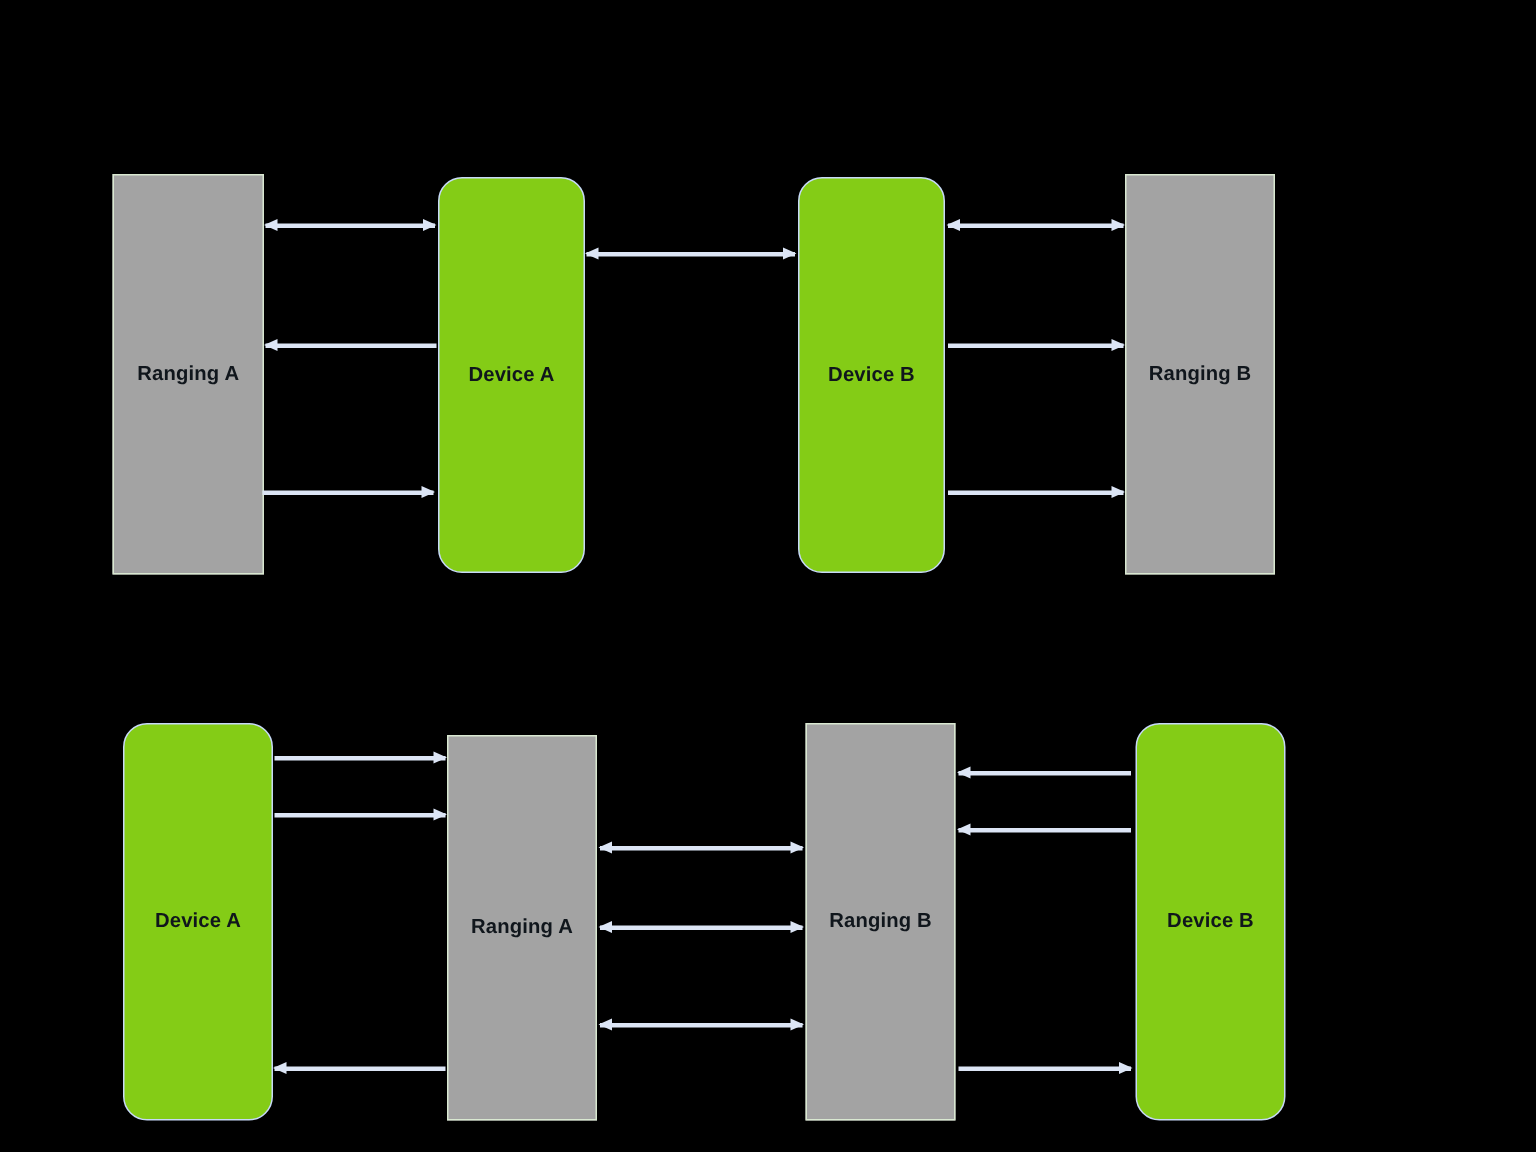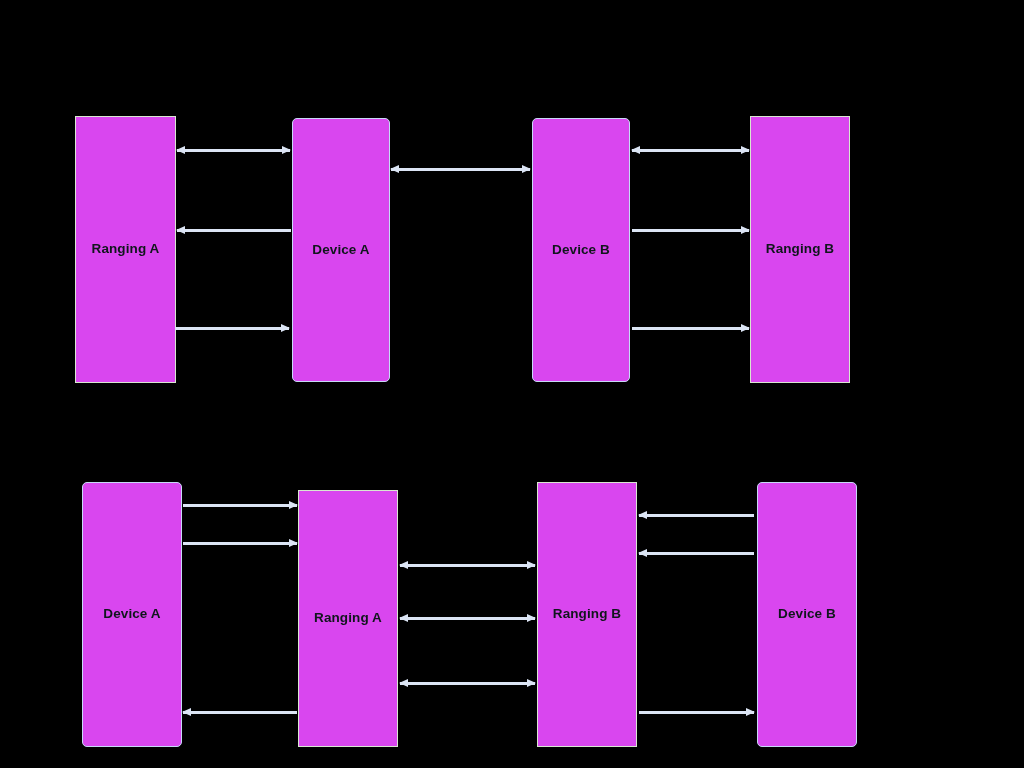--- a/index.html
+++ b/index.html
@@ -27,28 +27,28 @@
     justify-content: center;
     text-align: center;
     color: #10161c;
     font-weight: bold;
     font-size: 13.5px;
     letter-spacing: 0.1px;
     line-height: 1.2;
     font-family: "Liberation Sans", sans-serif;
   }
   .node.ranging {
-    background: #d946ef;
+    background: #a3a3a3;
     border: 1px solid #d9e8d1;
     border-radius: 0;
   }
   .node.device {
-    background: #d946ef;
+    background: #84cc16;
     border: 1px solid #c7d9f7;
-    border-radius: 5px;
+    border-radius: 16px;
     align-items: center;
   }
   .node-label {
     pointer-events: none;
     white-space: nowrap;
   }
   
   .arrow {
     position: absolute;
     height: 7px;

